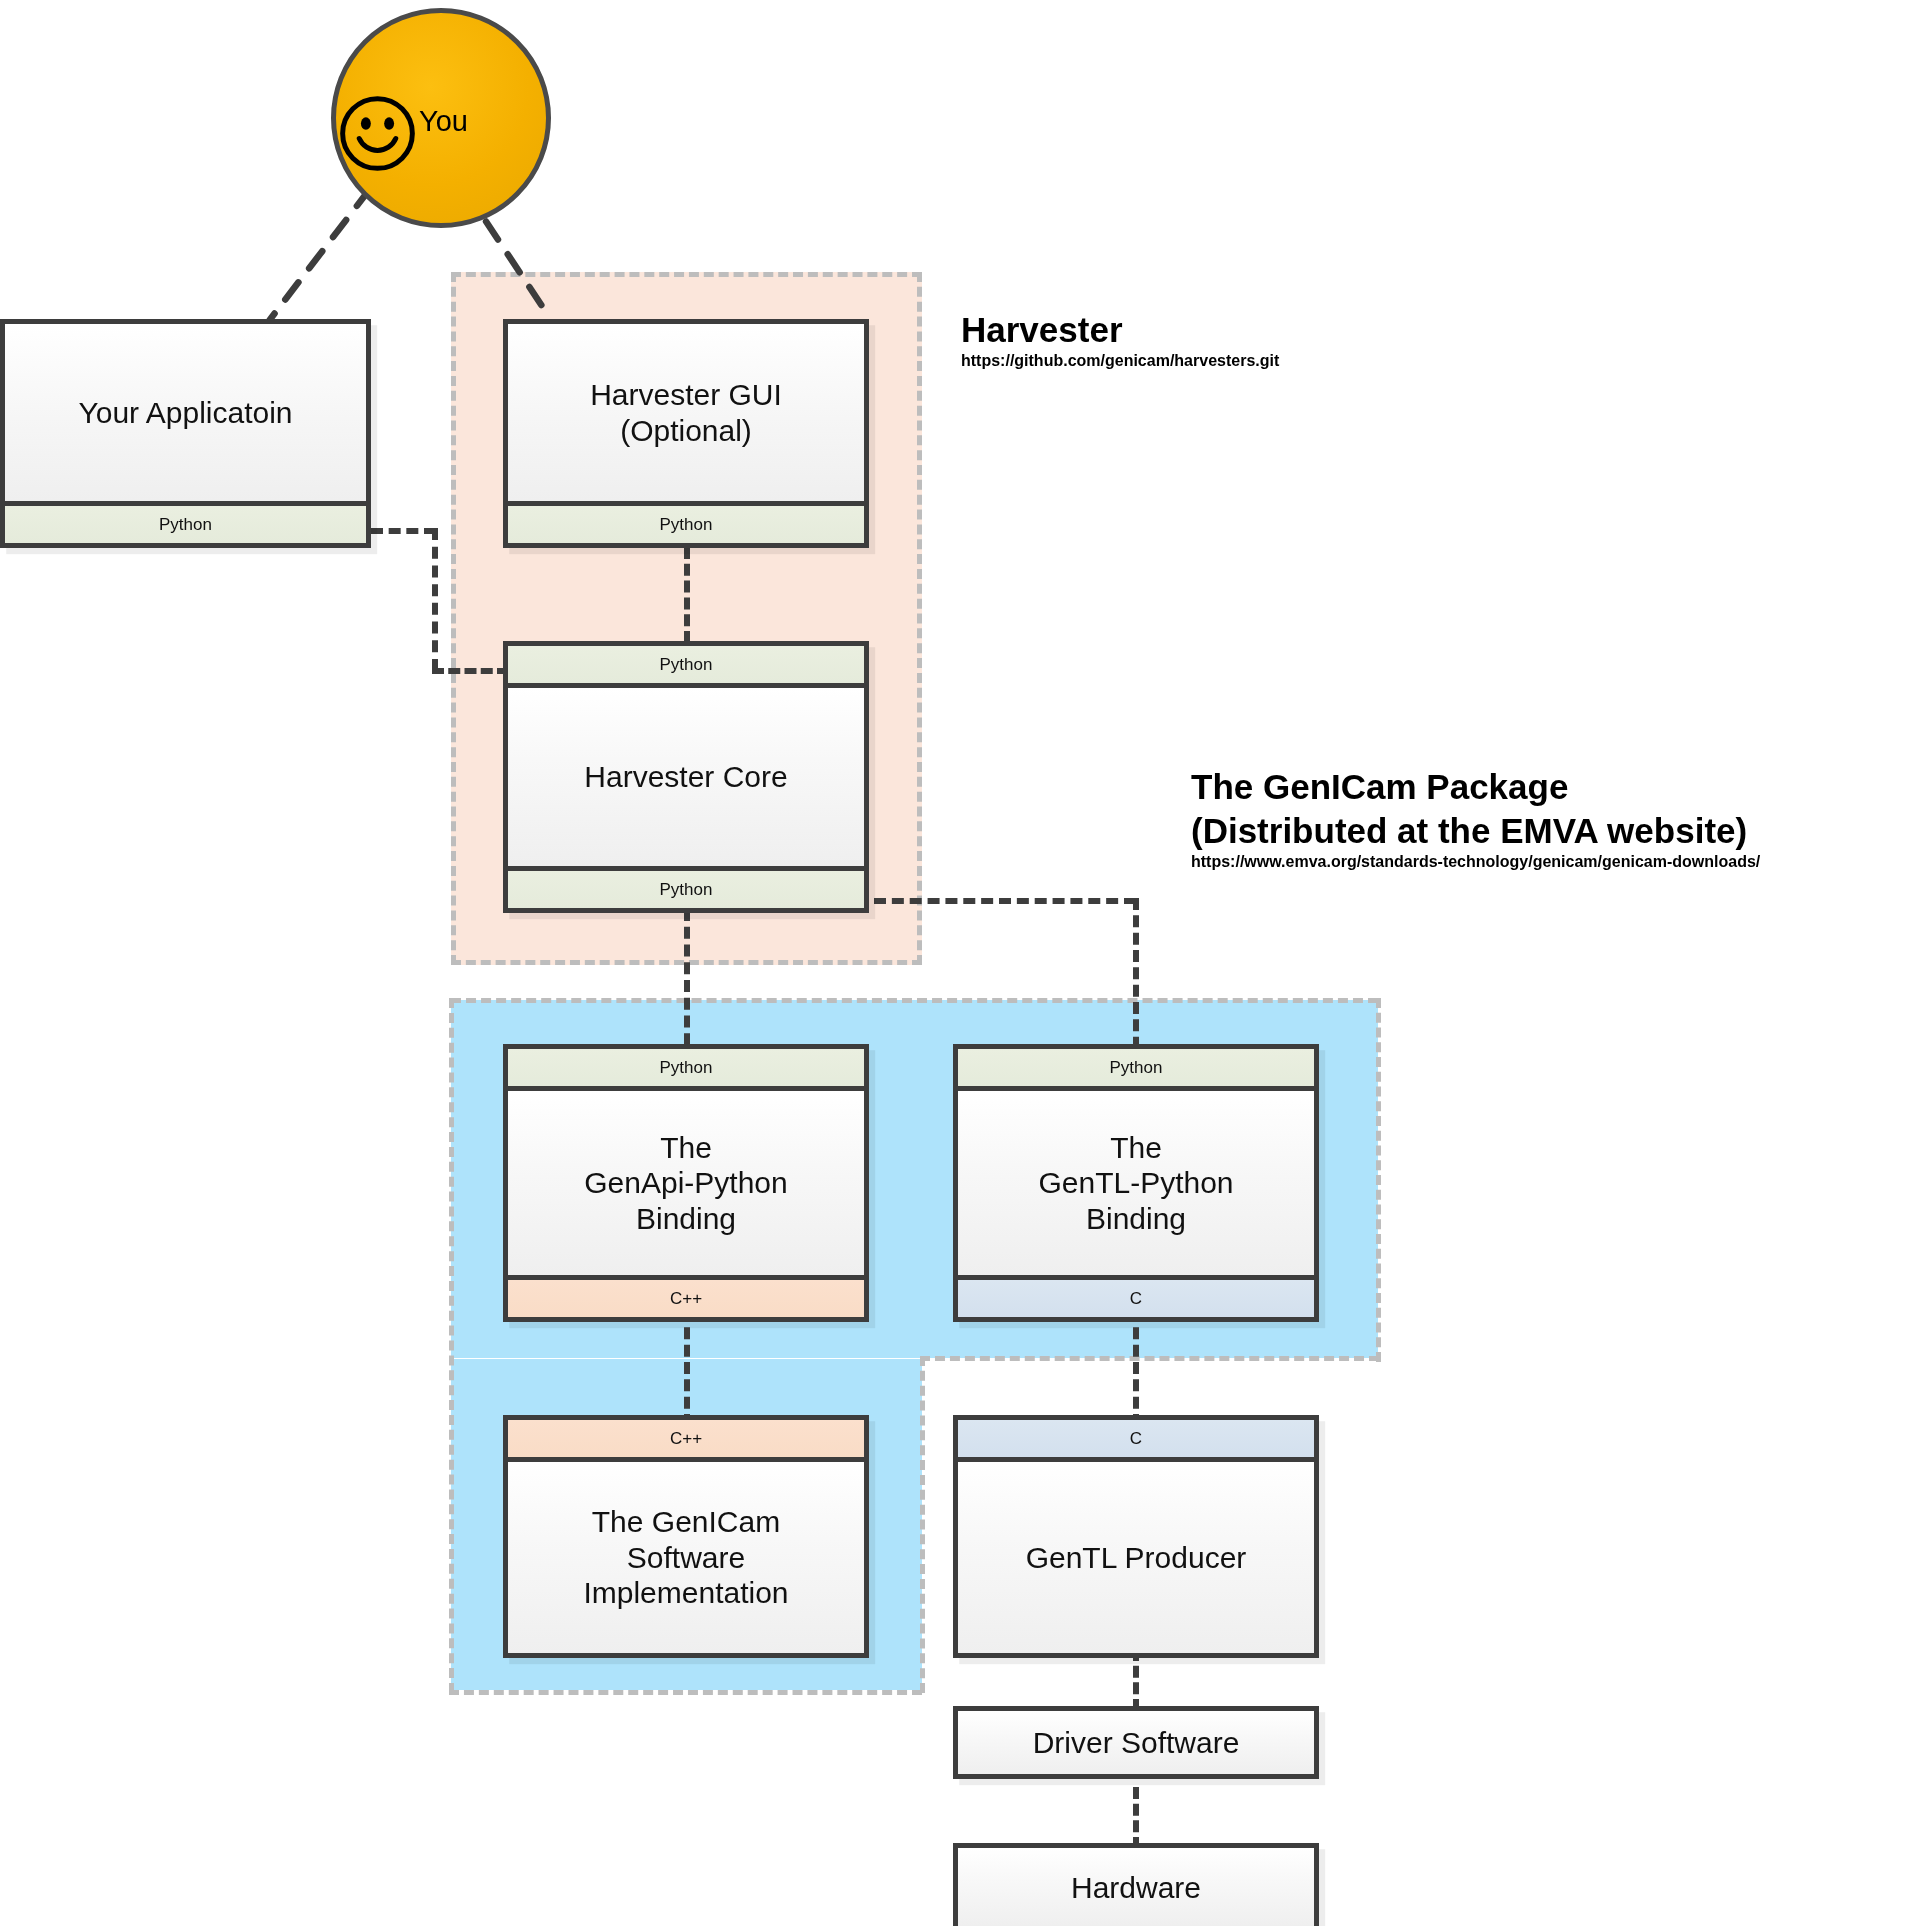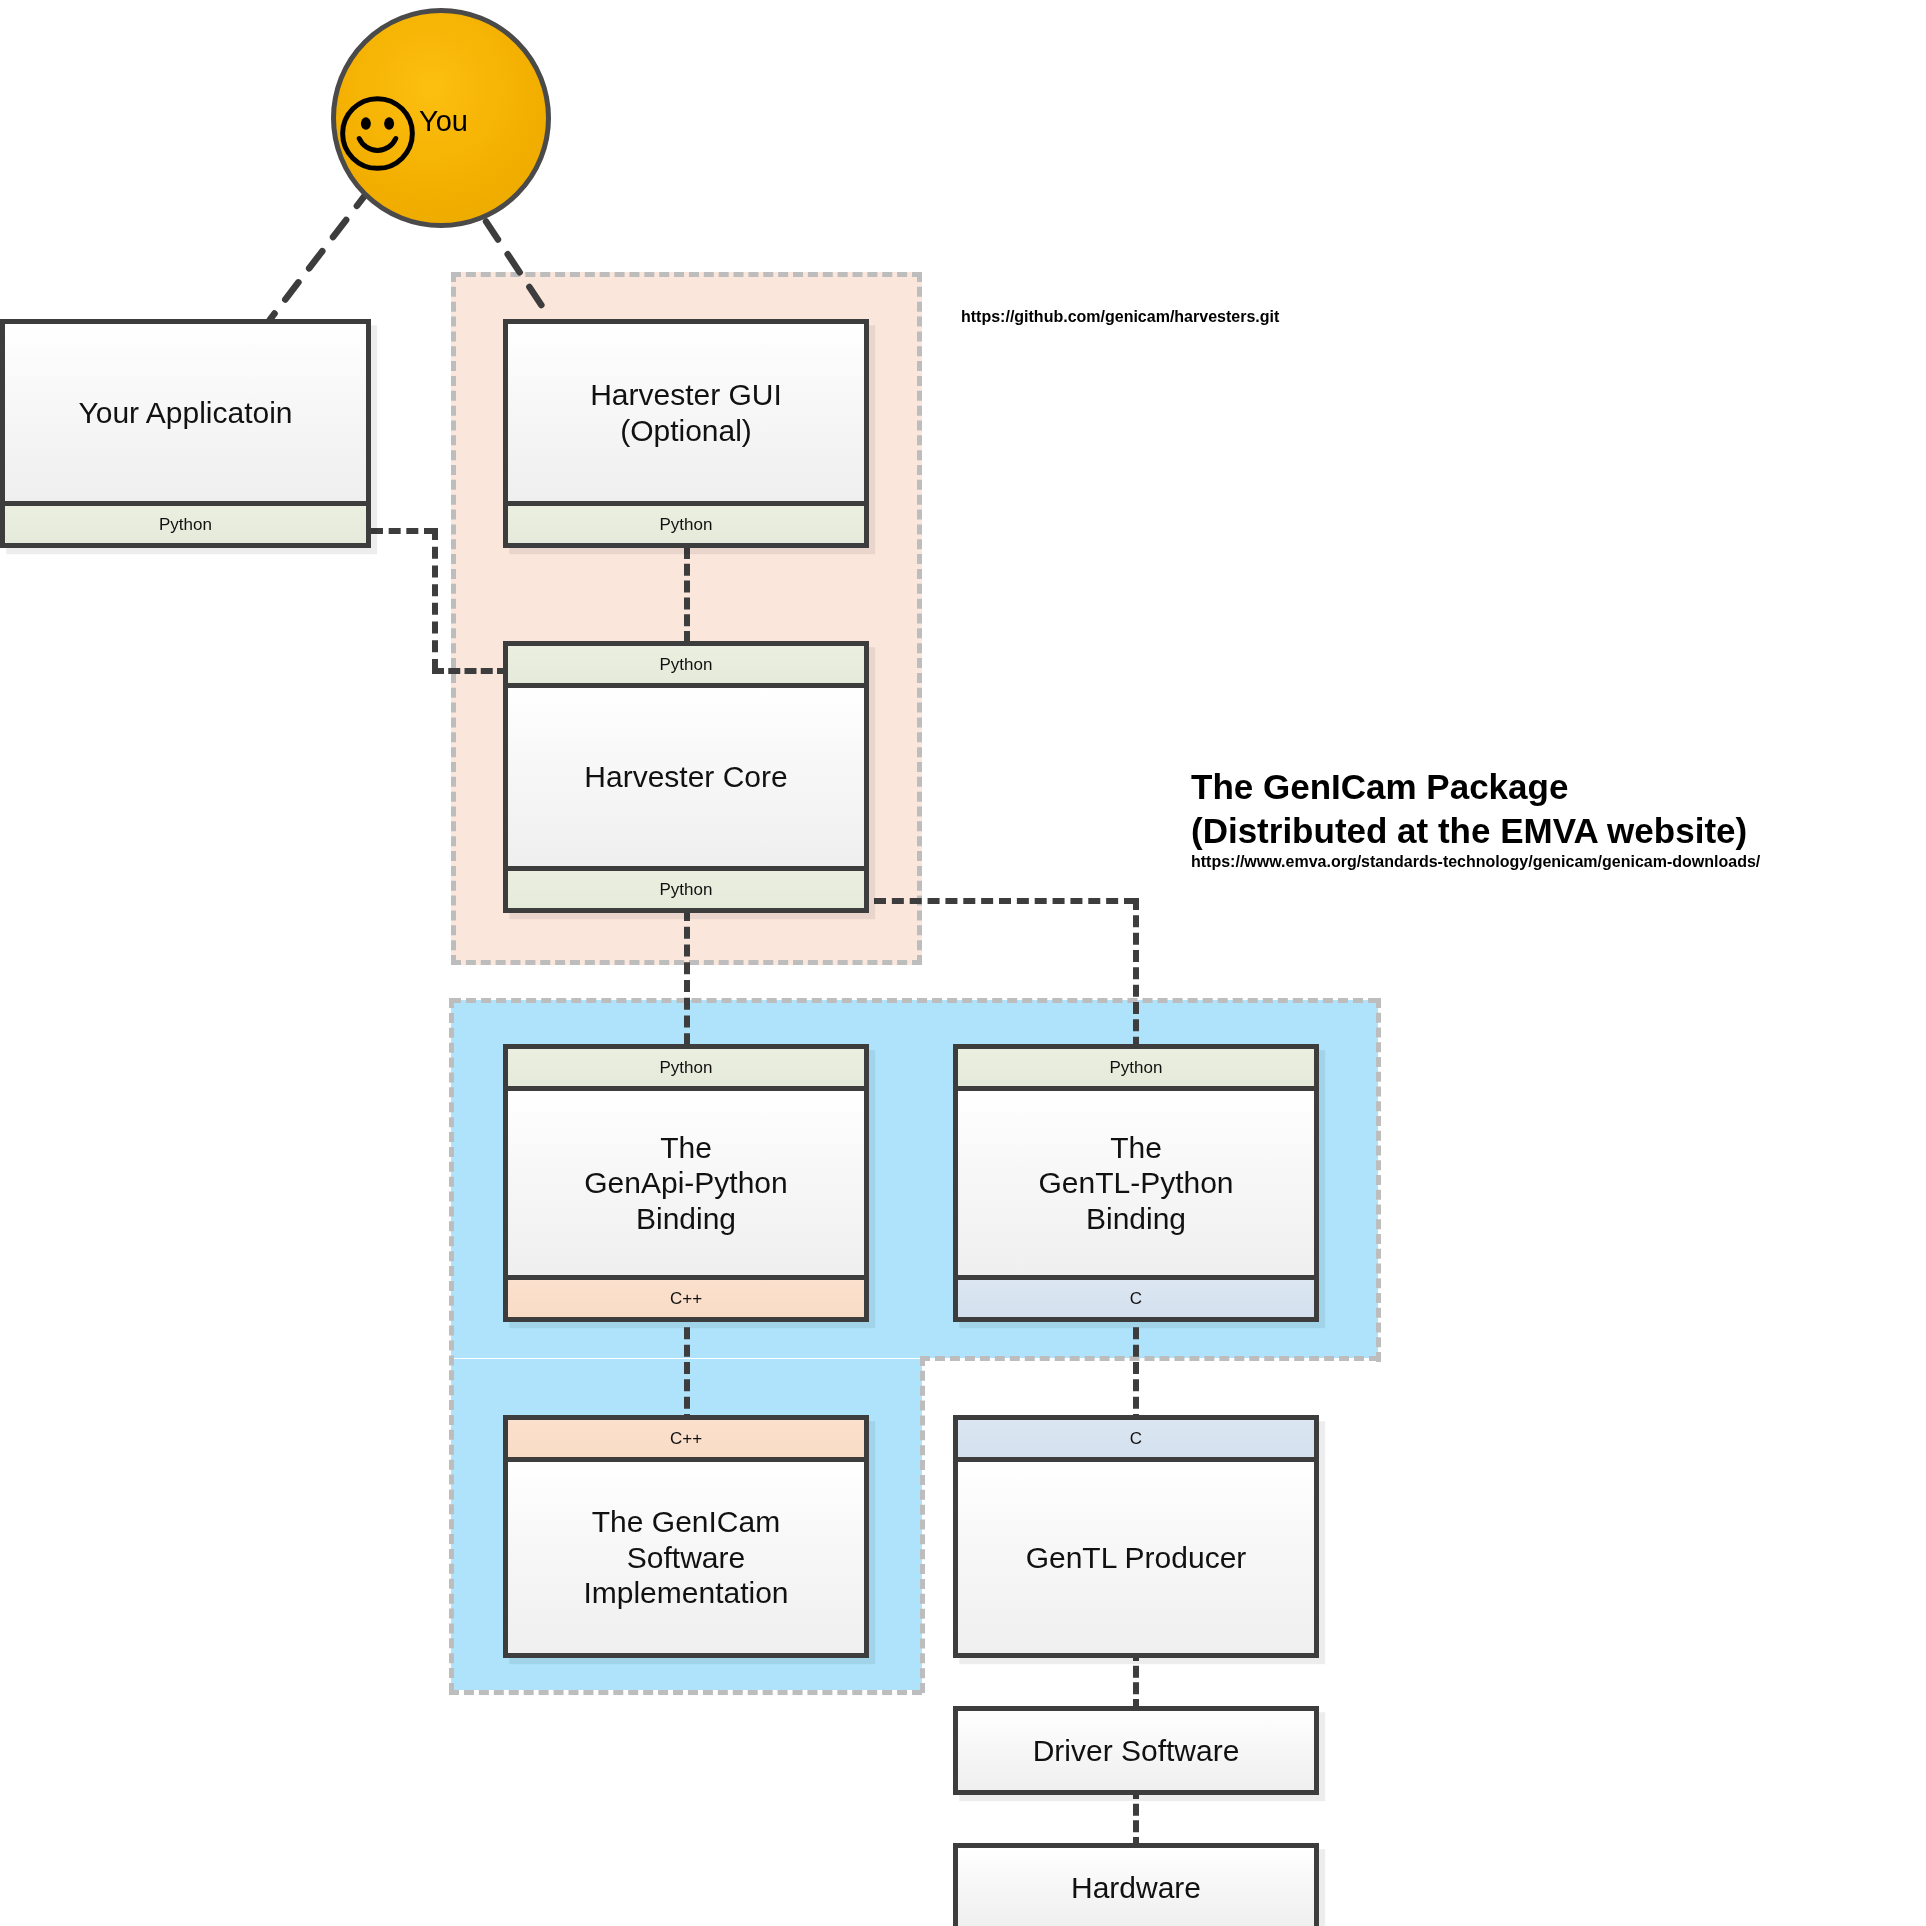--- a/index.html
+++ b/index.html
@@ -224,33 +224,34 @@
     </div>
   </div>
 
   <div class="node" style="left:953px; top:1415px; width:366px; height:243px;">
     <div class="lang c top">C</div>
     <div class="body">
       <span>GenTL Producer</span>
     </div>
   </div>
 
-  <div class="node" style="left:953px; top:1706px; width:366px; height:89px;">
+  <div class="node" style="left:953px; top:1706px; width:366px; height:73px;">
     <div class="body">
       <span>Driver Software</span>
     </div>
   </div>
 
   <div class="node" style="left:953px; top:1843px; width:366px; height:89px;">
     <div class="body">
       <span>Hardware</span>
     </div>
   </div>
 
   <div class="annot" style="left:961px; top:308px;">
+    <div class="t1">Harvester</div>
     <div class="url">https://github.com/genicam/harvesters.git</div>
   </div>
 
   <div class="annot" style="left:1191px; top:765px;">
     <div class="t1">The GenICam Package</div>
     <div class="t2">(Distributed at the EMVA website)</div>
     <div class="url">https://www.emva.org/standards-technology/genicam/genicam-downloads/</div>
   </div>
 
 </div>

